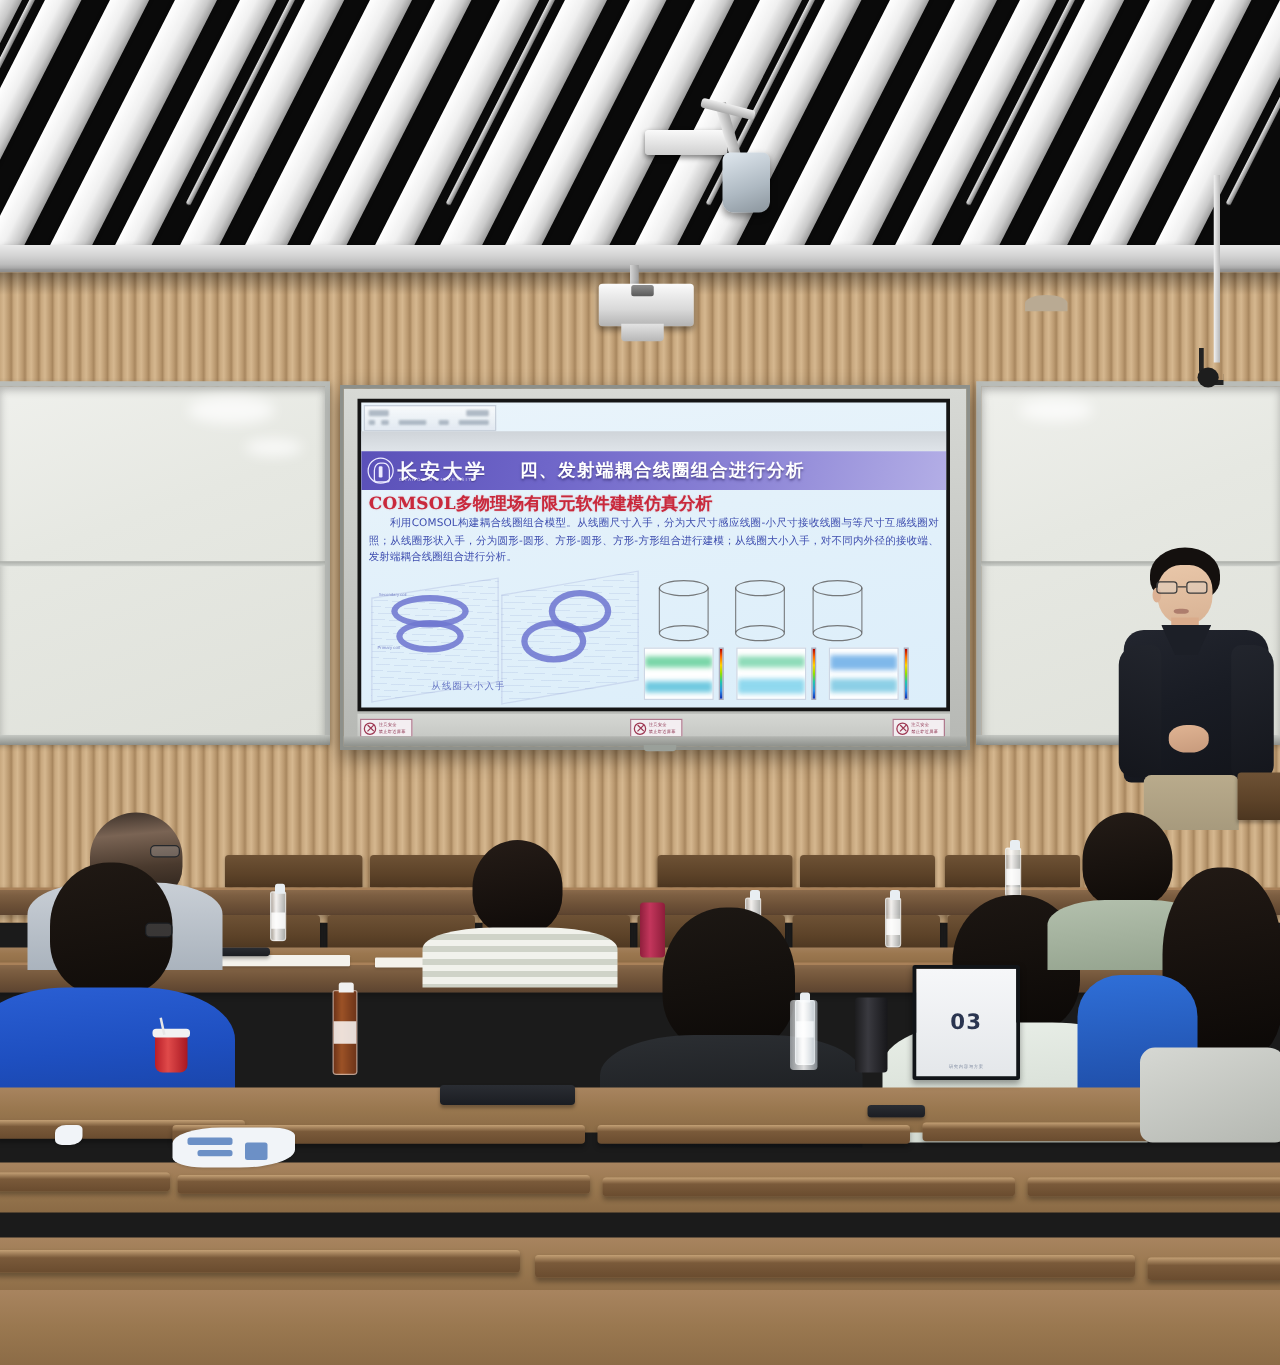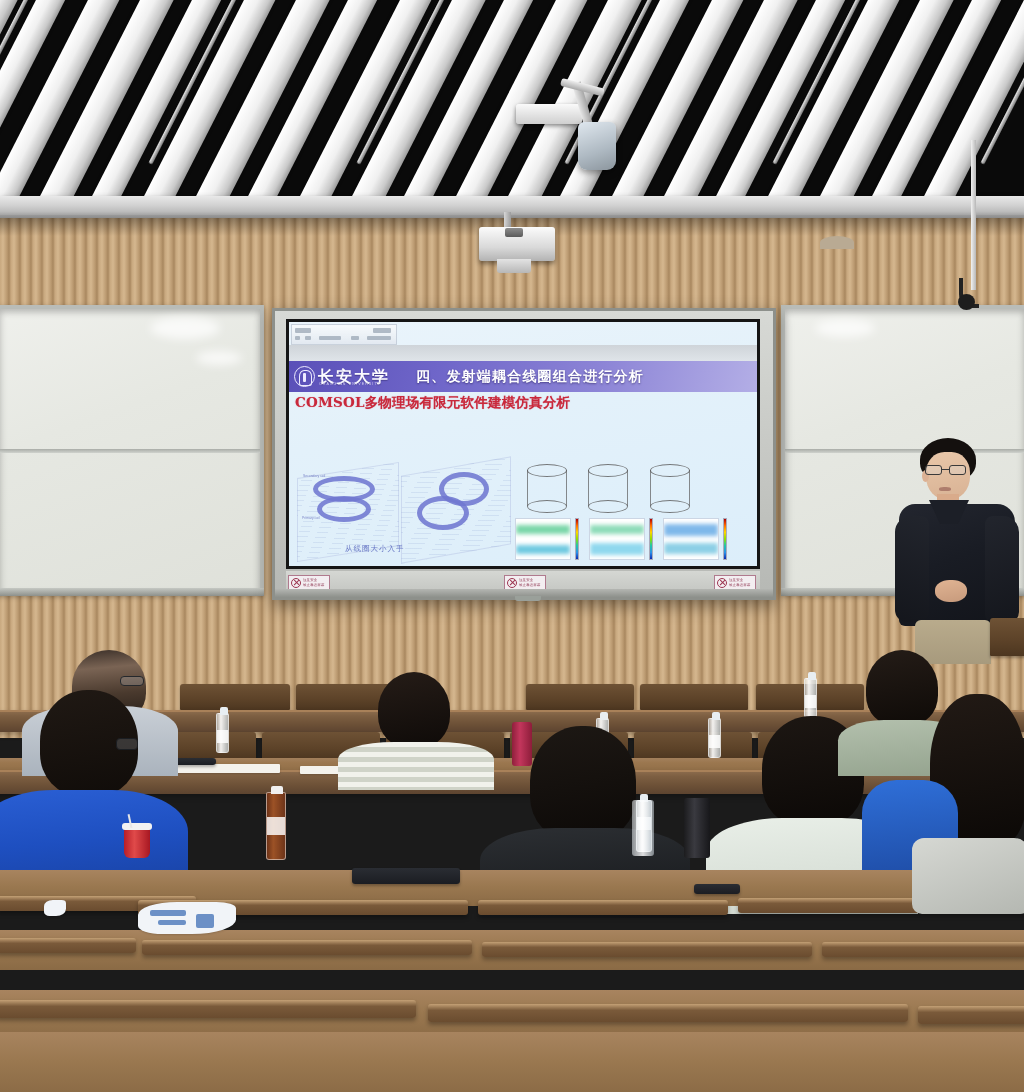--- a/index.html
+++ b/index.html
@@ -549,20 +549,21 @@
           <div class="logo-wrap">
             <span class="logo-seal"></span>
             <span class="logo-cn">长安大学</span>
           </div>
           <span class="logo-en">CHANG AN UNIVERSITY</span>
           <span class="slide-header-title">四、发射端耦合线圈组合进行分析</span>
         </div>
 
         <div class="slide-body">
           <div class="slide-h2">COMSOL多物理场有限元软件建模仿真分析</div>
+          <div class="slide-p">利用COMSOL构建耦合线圈组合模型。从线圈尺寸入手，分为大尺寸感应线圈-小尺寸接收线圈与等尺寸互感线圈对照；从线圈形状入手，分为圆形-圆形、方形-圆形、方形-方形组合进行建模；从线圈大小入手，对不同内外径的接收端、发射端耦合线圈组合进行分析。</div>
 
           <div class="mesh-box" style="left:8px; top:78px; width:102px; height:84px; transform: skewY(-9deg);"></div>
           <div class="grid-lines" style="left:8px; top:78px; width:102px; height:84px; transform: skewY(-9deg); opacity:.5;"></div>
           <div class="coil" style="left:24px; top:84px; width:62px; height:26px;"></div>
           <div class="coil" style="left:28px; top:104px; width:54px; height:26px;"></div>
           <span class="axis-lbl" style="left:14px; top:82px;">Secondary coil</span>
           <span class="axis-lbl" style="left:13px; top:124px;">Primary coil</span>
 
           <div class="mesh-box" style="left:112px; top:74px; width:110px; height:88px; transform: skewY(-10deg);"></div>
           <div class="grid-lines" style="left:112px; top:74px; width:110px; height:88px; transform: skewY(-10deg); opacity:.5;"></div>
@@ -754,20 +755,24 @@
   <div class="bottle" style="left:636px; top:800px; height:52px; width:16px;">
     <span class="cap"></span>
       <span class="label"></span>
   </div>
   <div class="thermos" style="left:684px; top:798px; height:60px; width:26px;"></div>
   <div style="position:absolute; left:632px; top:800px; width:22px; height:56px; background:linear-gradient(90deg,rgba(240,246,250,.5),rgba(255,255,255,.85),rgba(215,226,234,.5)); border-radius:3px;"></div>
 
   <div class="tablet" style="left:352px; top:868px; width:108px; height:16px;"></div>
   <div class="tablet" style="left:694px; top:884px; width:46px; height:10px;"></div>
 
+  <div class="laptop" style="left:730px; top:772px; width:86px; height:92px;">
+    <span class="laptop-num">03</span>
+    <span class="laptop-sub">研究内容与方案</span>
+  </div>
 
   <div class="bag" style="left:912px; top:838px; width:118px; height:76px;"></div>
 
   <div class="trash" style="left:138px; top:902px; width:98px; height:32px;">
     <span class="b1" style="left:12px; top:8px; width:36px; height:6px;"></span>
     <span class="b1" style="left:20px; top:18px; width:28px; height:5px;"></span>
     <span class="b1" style="left:58px; top:12px; width:18px; height:14px;"></span>
   </div>
   <div class="trash" style="left:44px; top:900px; width:22px; height:16px;"></div>
 

